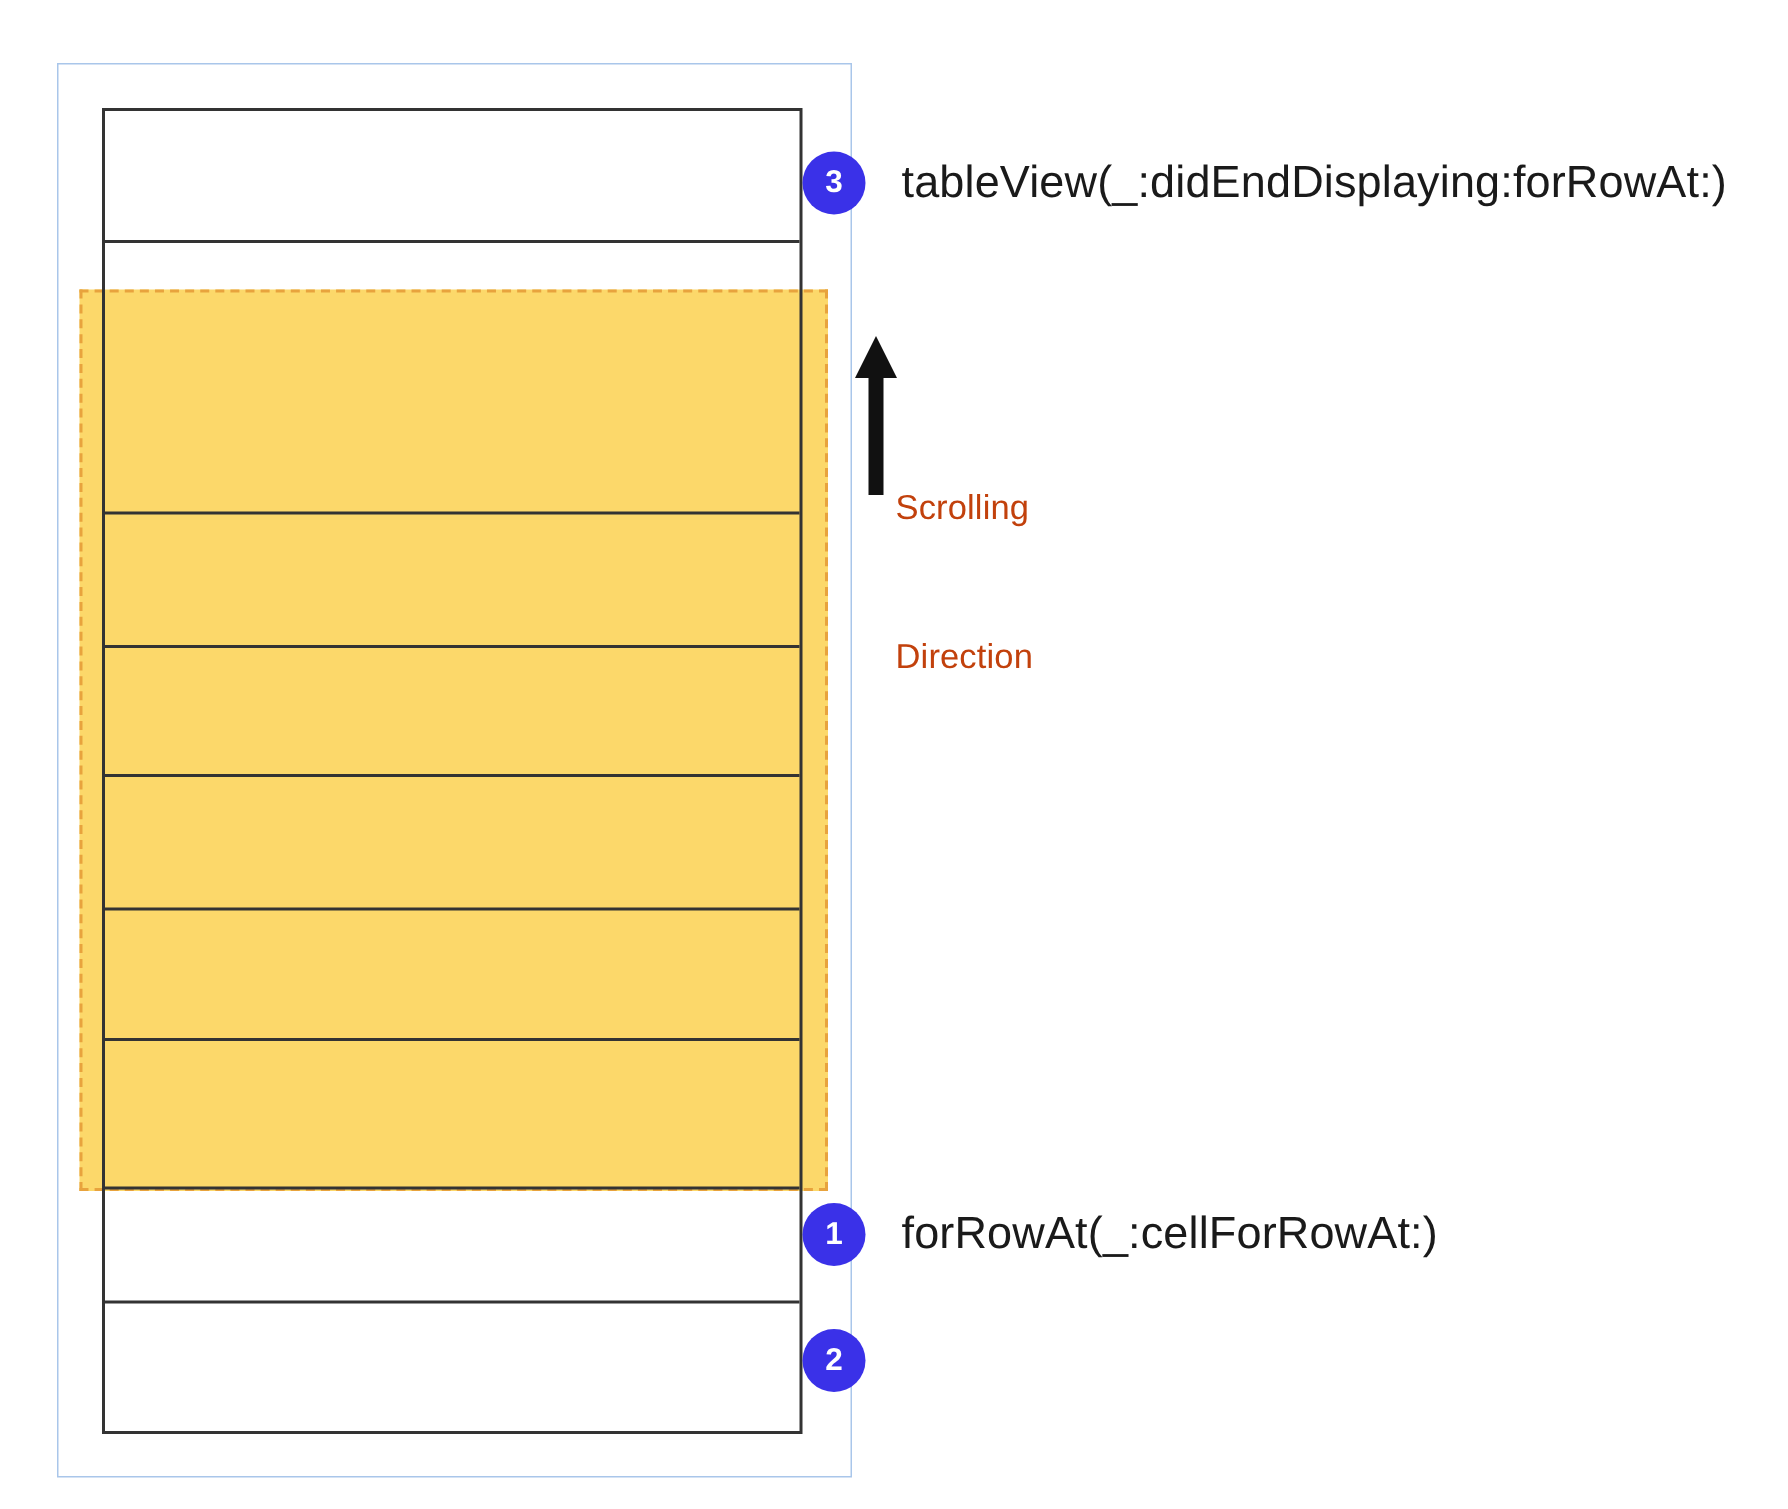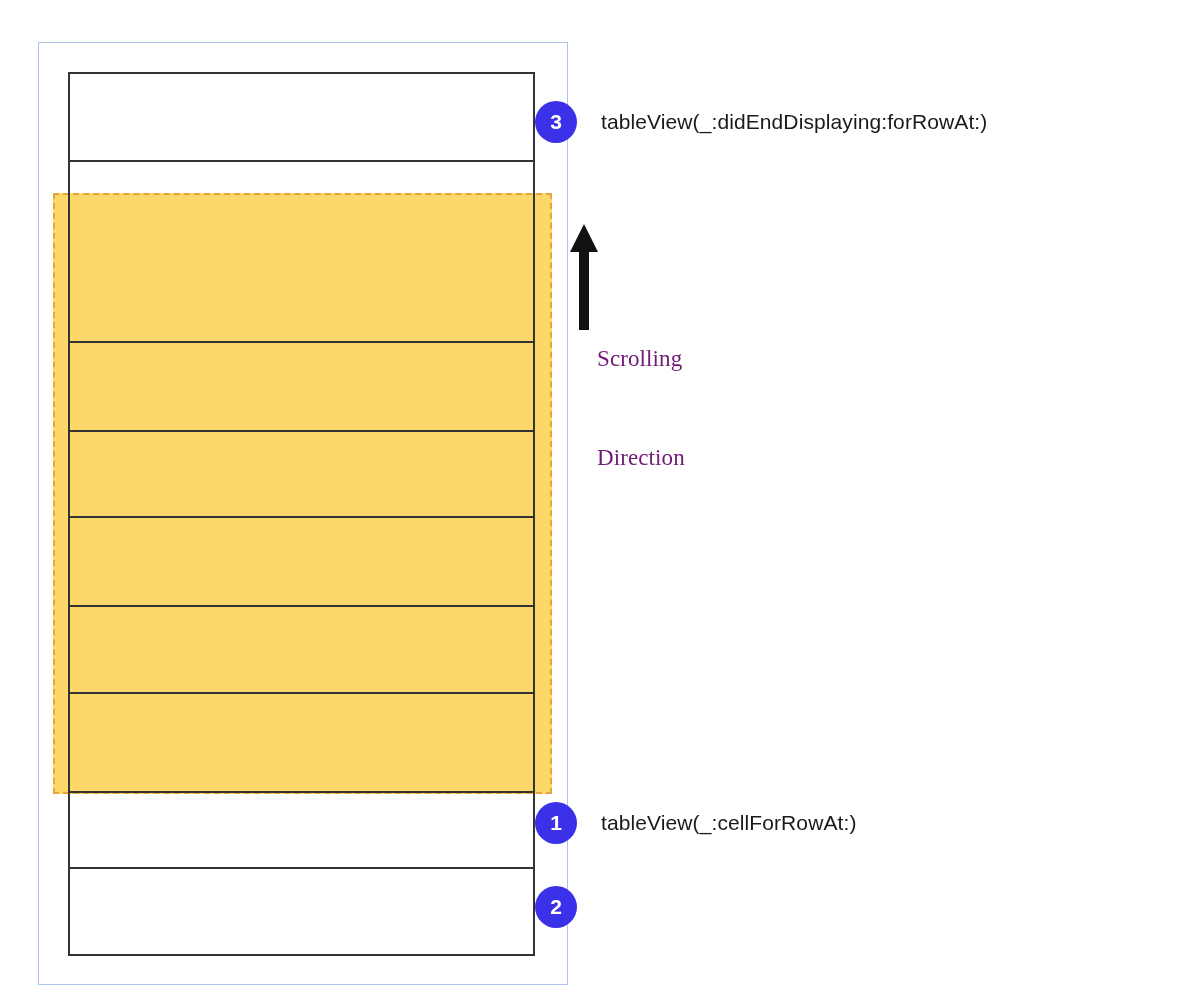--- a/index.html
+++ b/index.html
@@ -80,27 +80,26 @@
     left: 568px;
     top: 222px;
     width: 32px;
     height: 110px;
   }
   .scroll-arrow svg { display: block; }
 
   .scroll-label {
     position: absolute;
     left: 597px;
-    top: 276px;
+    top: 256px;
     font-size: 23px;
     line-height: 33px;
-    color: #701a75;
+    color: #c2410c;
     white-space: pre;
     letter-spacing: 0.1px;
-    font-family: Liberation Serif, serif;
   }
   .scroll-label .line { display: block; }
 
   
   .callout {
     position: absolute;
     height: 42px;
     display: flex;
     align-items: center;
   }
@@ -113,21 +112,21 @@
     font-size: 21px;
     font-weight: bold;
     display: flex;
     align-items: center;
     justify-content: center;
     flex: 0 0 auto;
     box-sizing: border-box;
   }
   .callout .callout-text {
     margin-left: 24px;
-    font-size: 21px;
+    font-size: 30px;
     color: #1a1a1a;
     white-space: nowrap;
     letter-spacing: 0.1px;
     text-align: right;
   }
 
   .callout-3 { left: 535px; top: 101px; }
   .callout-1 { left: 535px; top: 802px; }
   .callout-2 { left: 535px; top: 886px; }
 </style>
@@ -164,20 +163,20 @@
     <span class="line">Direction</span>
   </div>
 
   <div class="callout callout-3">
     <div class="badge">3</div>
     <div class="callout-text">tableView(_:didEndDisplaying:forRowAt:)</div>
   </div>
 
   <div class="callout callout-1">
     <div class="badge">1</div>
-    <div class="callout-text">tableView(_:cellForRowAt:)</div>
+    <div class="callout-text">forRowAt(_:cellForRowAt:)</div>
   </div>
 
   <div class="callout callout-2">
     <div class="badge">2</div>
   </div>
 
 </div>
 
 </body></html>

